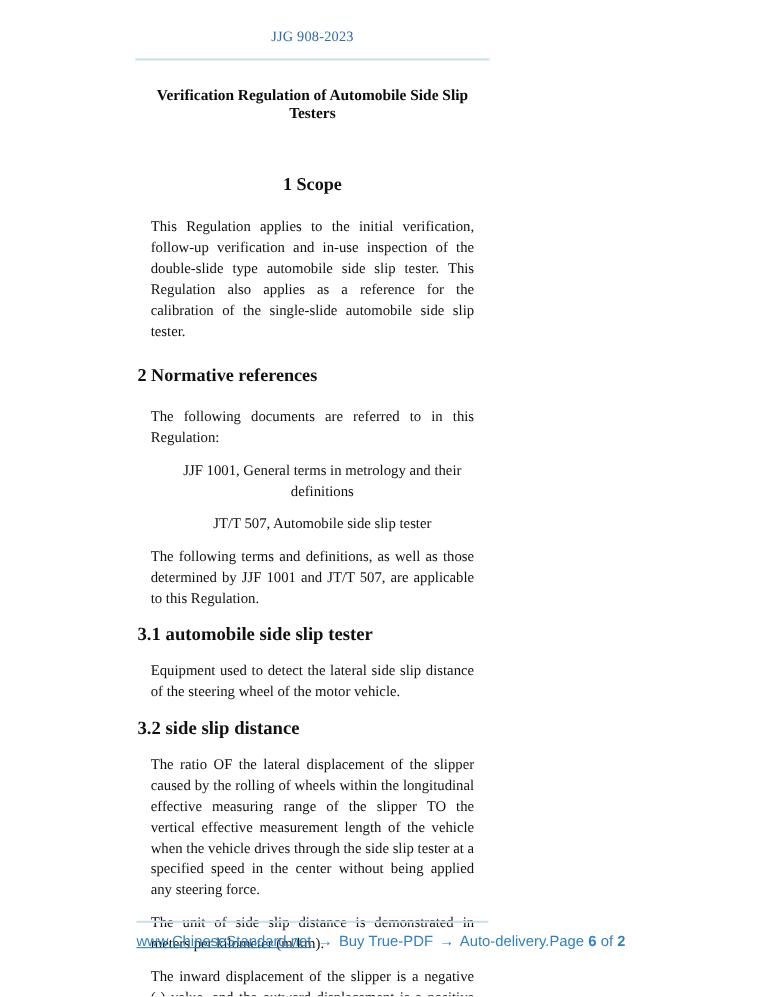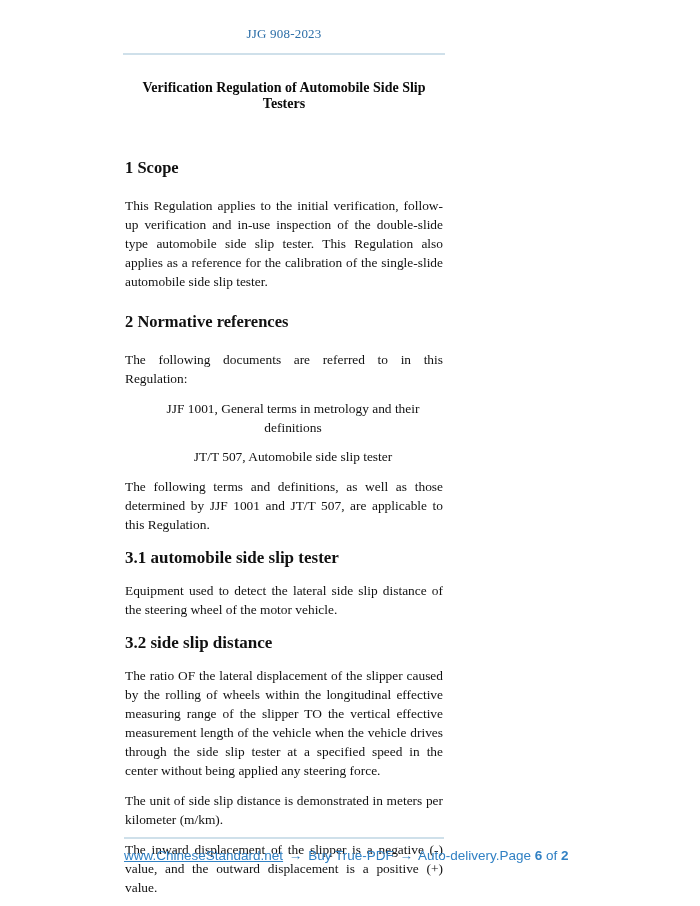--- a/index.html
+++ b/index.html
@@ -42,30 +42,31 @@
   .content {
     margin: 0 125px;
   }
   .content h1 {
     font-size: 16.5px;
     font-weight: bold;
     margin: 21px 0 18px 0;
   }
   .content h1.first {
     margin-top: 46px;
+    text-align: center;
   }
   .content h2 {
     font-size: 17px;
     font-weight: bold;
     margin: 14px 0 13px 0;
   }
   .content p {
     font-size: 13.4px;
     line-height: 19px;
-    margin: 11px 0;
+    margin: 11px 12px;
     text-align: justify;
   }
   .content p.ref-item {
     padding-left: 18px;
     margin: 10px 0;
     text-align: center;
   }
   
   .footer {
     position: absolute;

